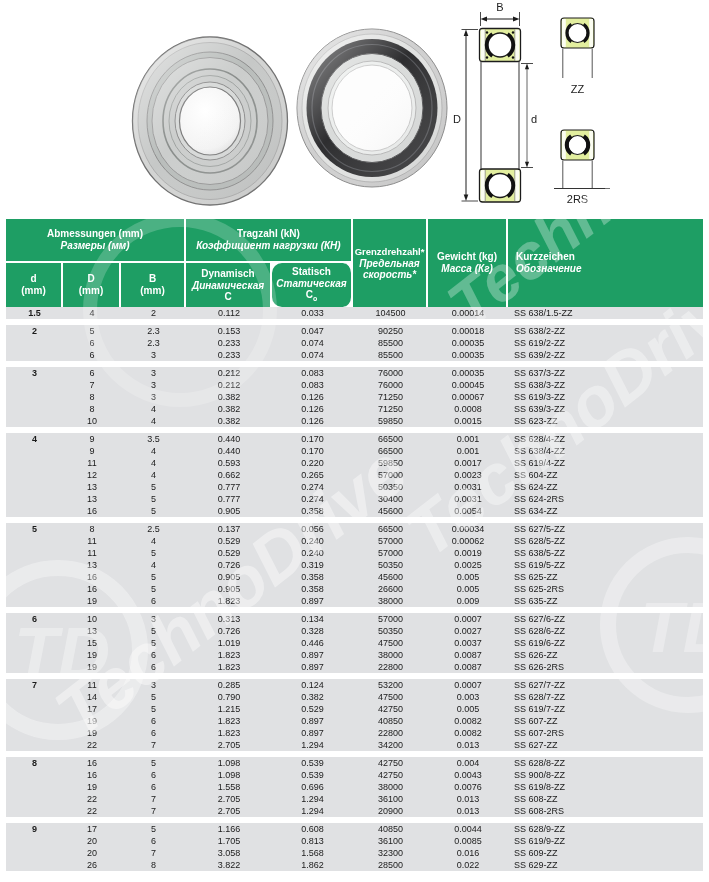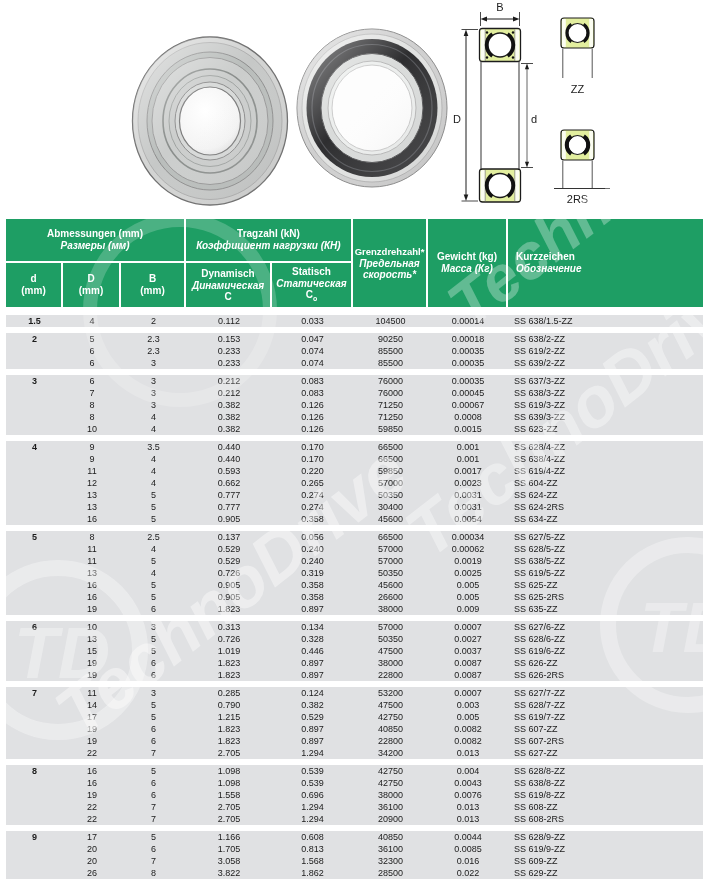--- a/index.html
+++ b/index.html
@@ -15,31 +15,31 @@
   .hc{background:#1E9E64;color:#fff;display:flex;flex-direction:column;justify-content:center;
       align-items:center;text-align:center;box-sizing:border-box;border-right:2px solid #fff;}
   .hc.last{border-right:none;}
   .hc.split{border-bottom:2px solid #fff;}
   .h-abm{grid-column:1/4;grid-row:1;}
   .h-trag{grid-column:4/6;grid-row:1;}
   .h-d{grid-column:1;grid-row:2;}
   .h-D{grid-column:2;grid-row:2;}
   .h-B{grid-column:3;grid-row:2;}
   .h-dyn{grid-column:4;grid-row:2;}
-  .h-stat{grid-column:5;grid-row:2;}
+  .h-stat{grid-column:5;grid-row:2;border-radius:10px;}
   .h-grenz{grid-column:6;grid-row:1/3;}
   .h-gew{grid-column:7;grid-row:1/3;}
   .h-kurz{grid-column:8;grid-row:1/3;align-items:flex-start;padding-left:8px;text-align:right;}
   .hde{font-weight:bold;font-size:10px;line-height:12px;}
   .hru{font-weight:bold;font-style:italic;font-size:10px;line-height:11.5px;}
   .hsm{font-size:9.5px;}
   .hsym{font-weight:bold;font-size:10px;line-height:11px;}
   sub{font-size:7px;}
   
-  .tbody{margin-top:8px;}
+  .tbody{margin-top:0;}
   .tgroup{background:#E0E1E3;margin-bottom:6px;}
   .tgroup:last-child{margin-bottom:0;}
   .trow{display:grid;grid-template-columns:57px 58px 65px 86px 81px 75px 80px auto;
         height:12px;align-items:center;}
   .tc{font-size:9px;line-height:12px;text-align:center;color:#1b1b1b;
       white-space:nowrap;overflow:hidden;}
   .tc0{font-weight:bold;}
   .tc7{text-align:left;padding-left:6px;font-weight:normal;}
   
   .wm{position:absolute;left:0;top:0;pointer-events:none;}
@@ -577,21 +577,21 @@
             <div class="tc tc7">SS 628/8-ZZ</div>
           </div>
           <div class="trow">
             <div class="tc tc0"></div>
             <div class="tc tc1">16</div>
             <div class="tc tc2">6</div>
             <div class="tc tc3">1.098</div>
             <div class="tc tc4">0.539</div>
             <div class="tc tc5">42750</div>
             <div class="tc tc6">0.0043</div>
-            <div class="tc tc7">SS 638/8-ZZ</div>
+            <div class="tc tc7">SS 900/8-ZZ</div>
           </div>
           <div class="trow">
             <div class="tc tc0"></div>
             <div class="tc tc1">19</div>
             <div class="tc tc2">6</div>
             <div class="tc tc3">1.558</div>
             <div class="tc tc4">0.696</div>
             <div class="tc tc5">38000</div>
             <div class="tc tc6">0.0076</div>
             <div class="tc tc7">SS 619/8-ZZ</div>

